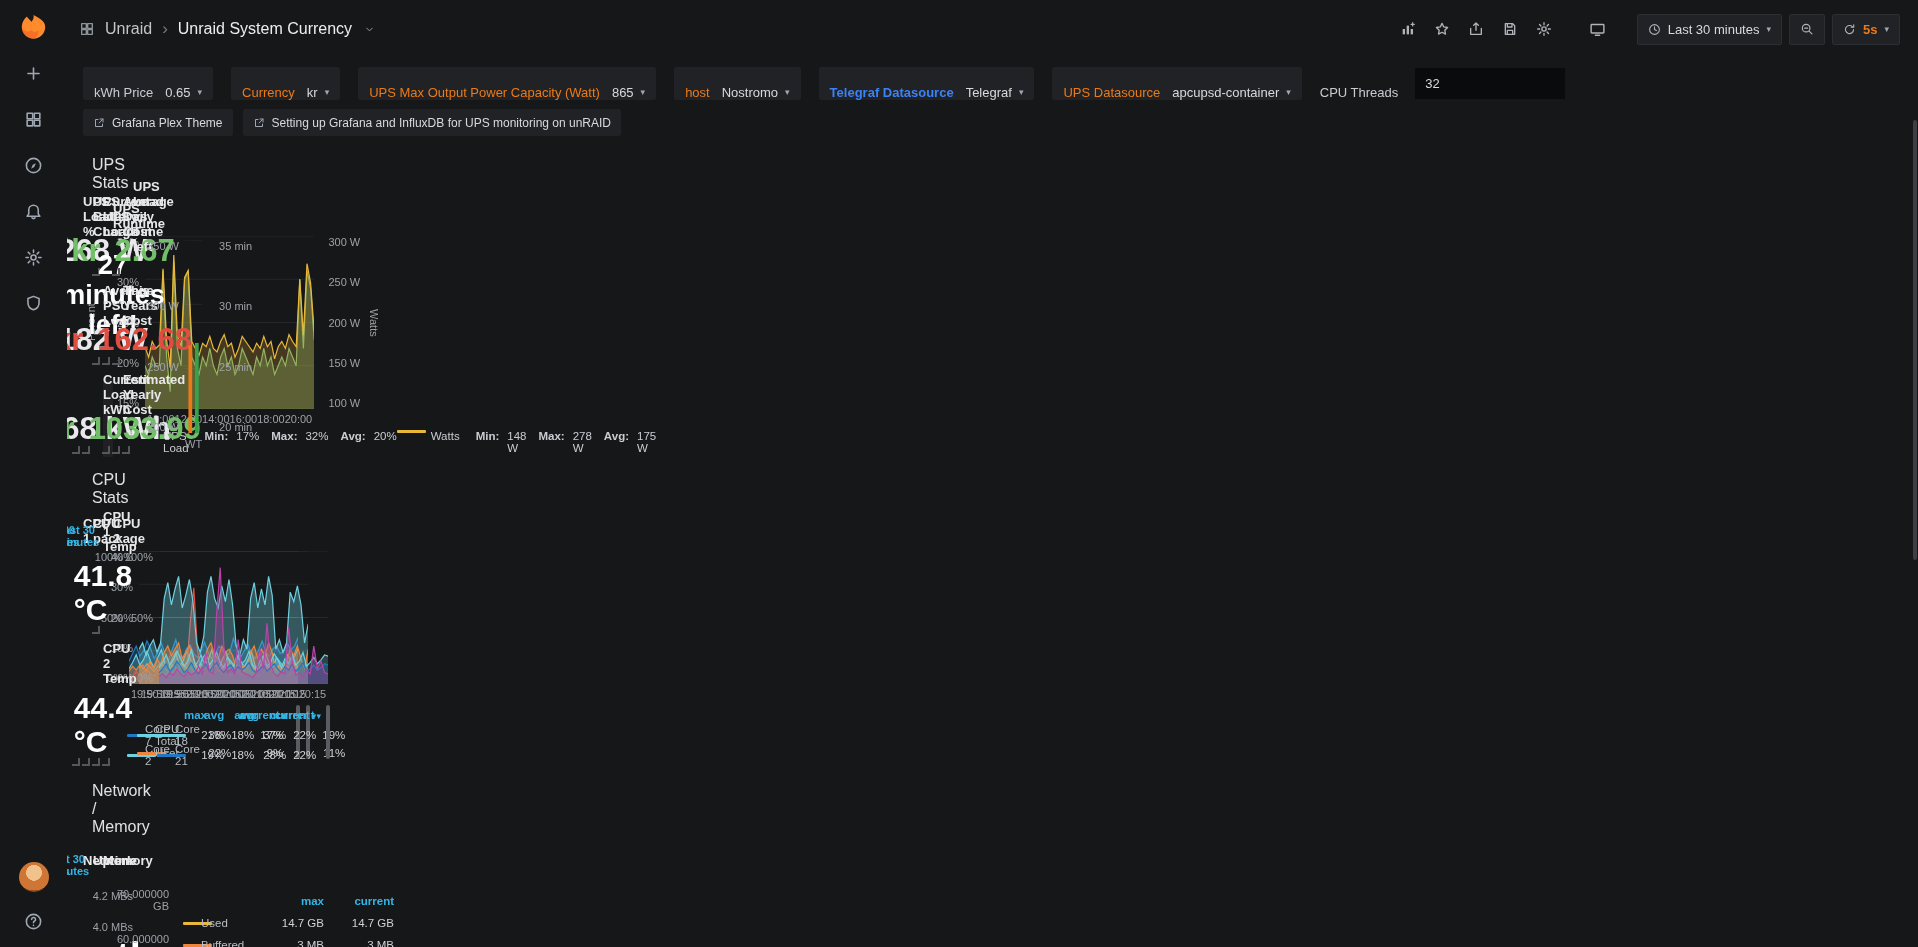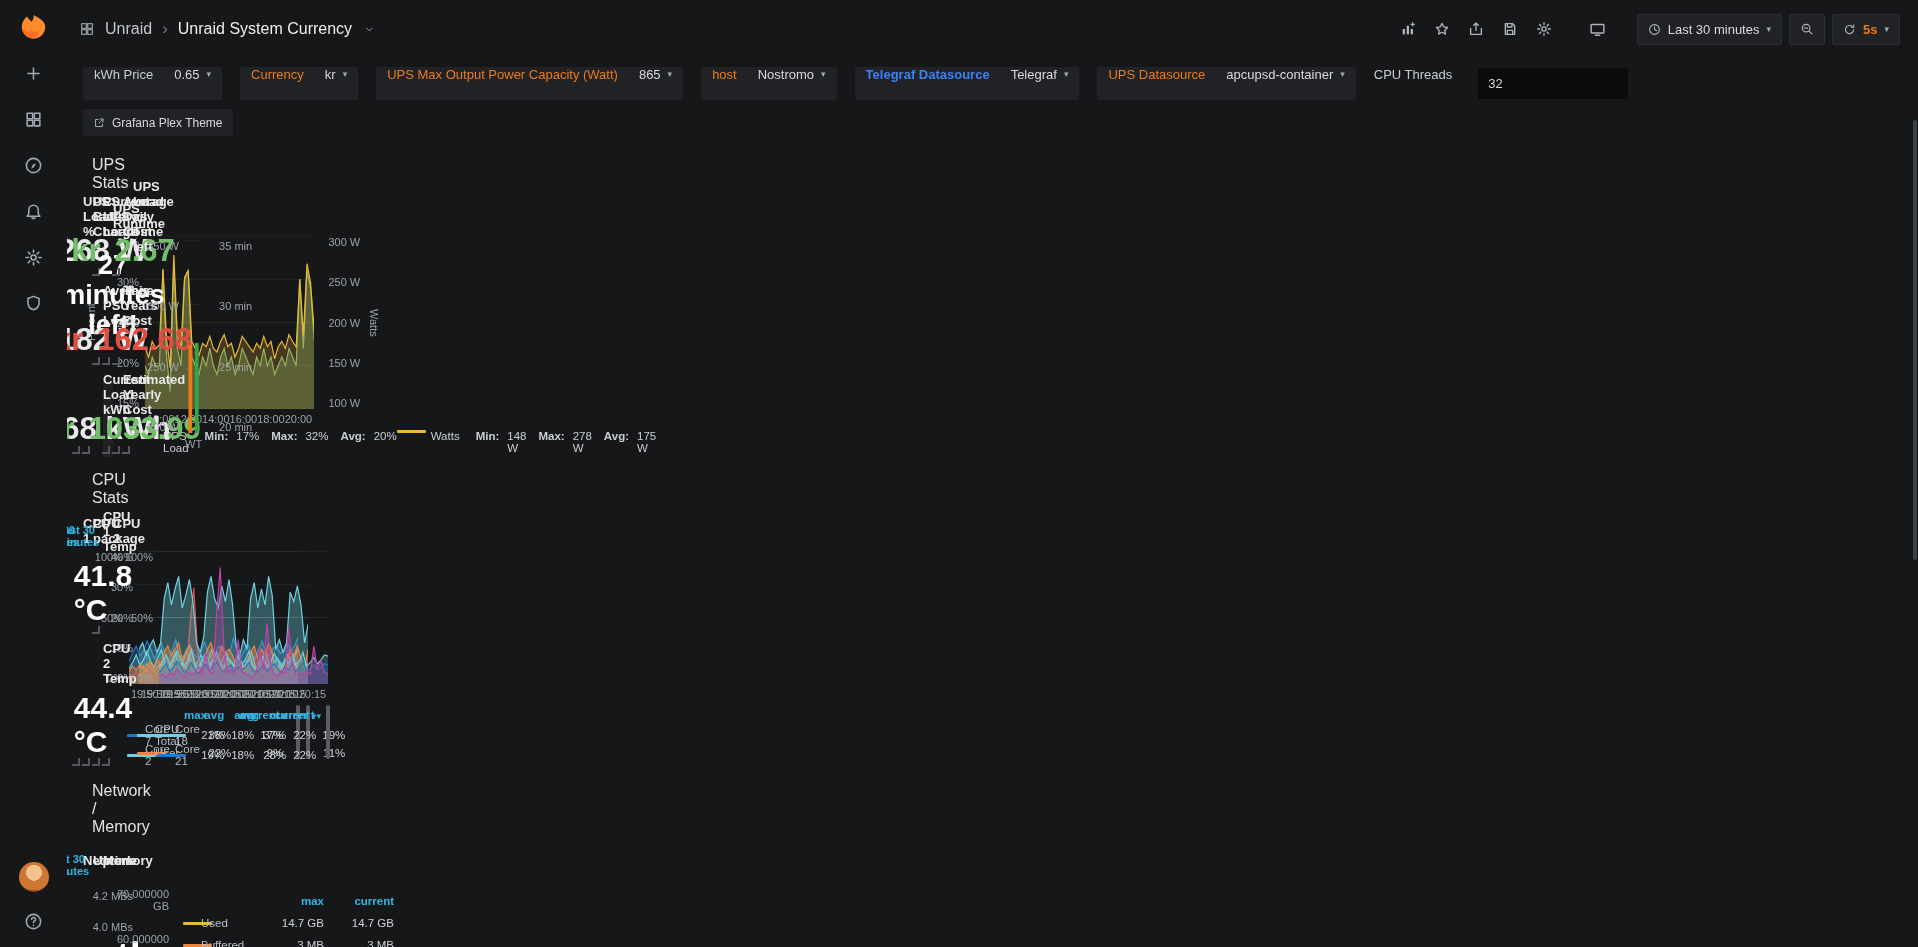--- a/index.html
+++ b/index.html
@@ -33,22 +33,22 @@
   align-items:center;justify-content:center;cursor:pointer}
 .nav-gap{width:12px}
 .nav-chip{display:flex;align-items:center;gap:7px;background:#202226;border:1px solid #2b2e33;
   border-radius:2px;height:31px;padding:0 10px;color:#d8d9da;font-size:13px;cursor:pointer}
 .nav-chip .icon{color:#b0b4ba}
 .refresh-interval{color:#eb7b18;font-weight:700}
 .caret{color:#9fa7b3;font-size:9px;line-height:1}
 
 
 .submenu{display:flex;align-items:center;gap:18px;padding:9px 18px 5px 16px}
-.var-chip{display:flex;align-items:flex-start;background:#202226;border-radius:2px;height:33px;
-  padding:0 11px;gap:21px;font-size:13px}
+.var-chip{display:flex;align-items:flex-end;background:#202226;border-radius:2px;height:33px;
+  padding:0 11px;gap:12px;font-size:13px}
 .var-value{color:#d8d9da;display:flex;align-items:center;gap:7px;cursor:pointer}
 .var-input{background:#0a0b0d;border:1px solid #141619;height:33px;width:152px;color:#d8d9da;
   font-size:13px;padding:0 10px;margin-left:4px}
 .links-row{display:flex;gap:10px;padding:4px 18px 6px 16px}
 .dash-link{display:flex;align-items:center;gap:7px;background:#202226;border-radius:2px;height:27px;
   padding:0 10px;font-size:12px;color:#d8d9da;cursor:pointer}
 .dash-link .icon{color:#9fa7b3}
 
 
 .dash{padding:0 13px 0 16px}
@@ -348,20 +348,27 @@
 
   
   <div class="links-row">
     <div class="dash-link">
       <svg class="icon" width="12" height="12" viewBox="0 0 24 24">
           <path d="M10 5H5v14h14v-5"></path>
           <path d="M14 4h6v6M20 4l-8 8"></path>
         </svg>
       <span>Grafana Plex Theme</span>
     </div>
+    <div class="dash-link">
+      <svg class="icon" width="12" height="12" viewBox="0 0 24 24">
+          <path d="M10 5H5v14h14v-5"></path>
+          <path d="M14 4h6v6M20 4l-8 8"></path>
+        </svg>
+      <span>Setting up Grafana and InfluxDB for UPS monitoring on unRAID</span>
+    </div>
   </div>
 
   
   <div class="dash">
 
     
     <div class="section-header">
       <svg class="icon" width="13" height="13" viewBox="0 0 24 24">
           <path d="M6 9l6 6 6-6"></path>
         </svg>

